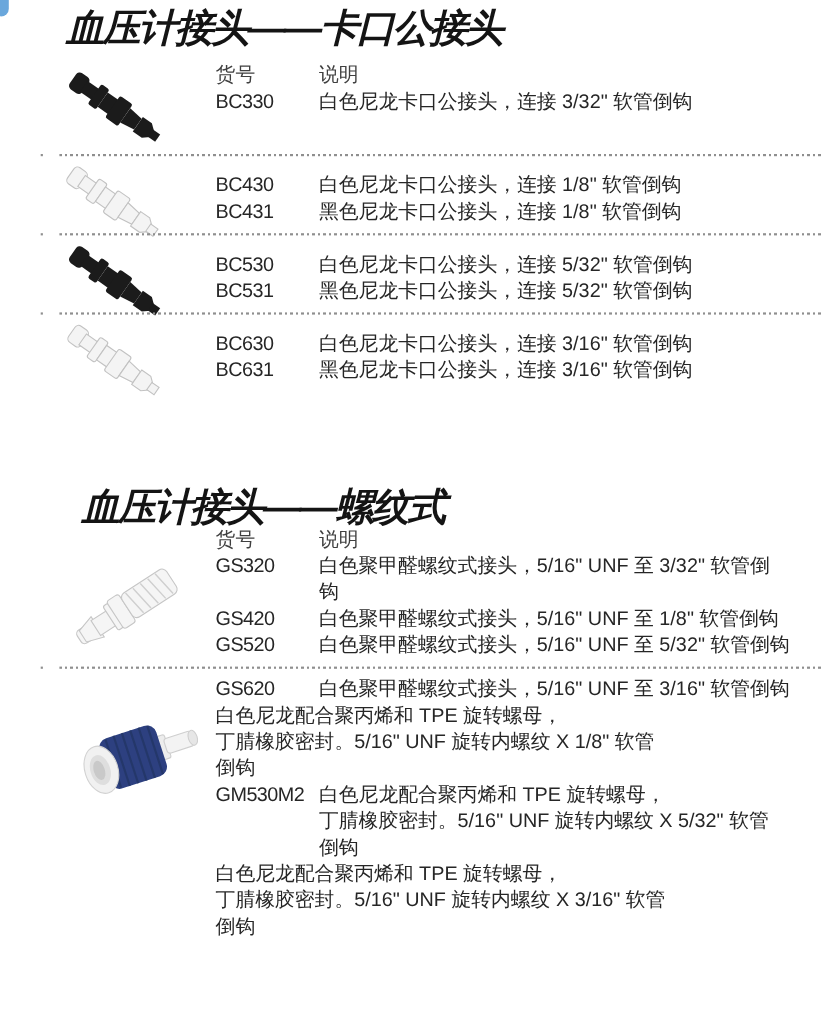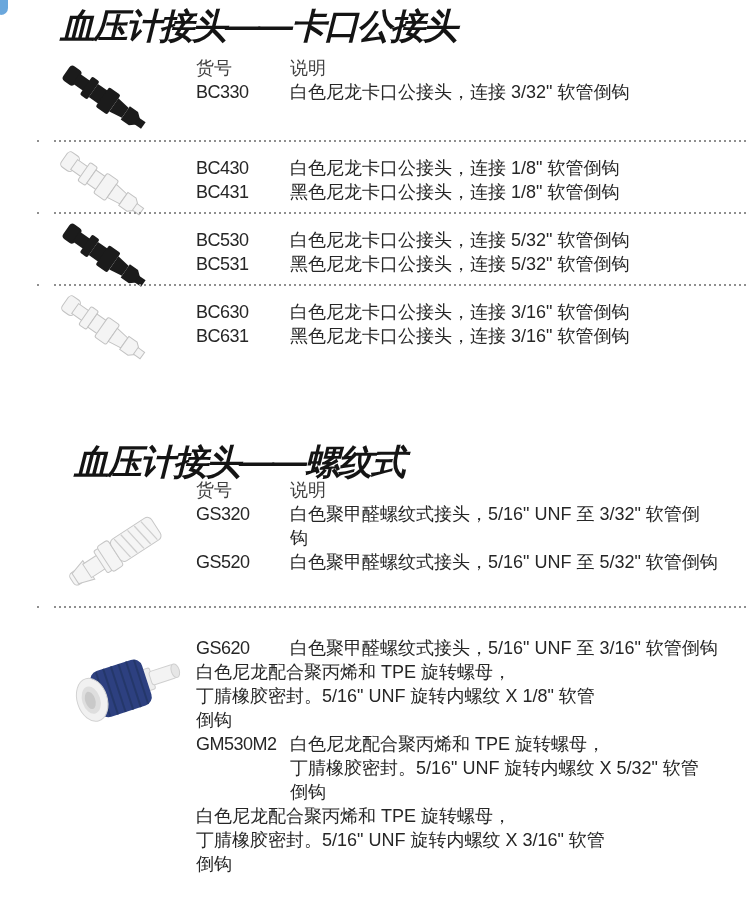--- a/index.html
+++ b/index.html
@@ -175,20 +175,26 @@
 <div class="tbl" style="top:478px;">
   <div class="hdr">
     <span>货号</span>
     <span>说明</span>
   </div>
   <div class="item">
     <span class="part">GS320</span>
     <div class="lines">
       <div>白色聚甲醛螺纹式接头，5/16" UNF 至 3/32" 软管倒</div>
       <div>钩</div>
+    </div>
+  </div>
+  <div class="item">
+    <span class="part">GS420</span>
+    <div class="lines">
+      <div>白色聚甲醛螺纹式接头，5/16" UNF 至 1/8" 软管倒钩</div>
     </div>
   </div>
   <div class="item">
     <span class="part">GS520</span>
     <div class="lines">
       <div>白色聚甲醛螺纹式接头，5/16" UNF 至 5/32" 软管倒钩</div>
     </div>
   </div>
 </div>
 
@@ -200,21 +206,21 @@
     <rect x="30" y="-7" width="26" height="14" rx="3" fill="#f3f3f3" stroke="#cfcfcf"></rect>
     <ellipse cx="56" cy="0" rx="4" ry="7" fill="#e6e6e6" stroke="#cfcfcf"></ellipse>
     <rect x="-28" y="-24" width="54" height="48" rx="9" fill="#2d4080"></rect>
     <path class="knurl" d="M-20,-23 L-20,23 M-12,-24 L-12,24 M-4,-24 L-4,24 M4,-24 L4,24 M12,-24 L12,24 M20,-23 L20,23"></path>
     <ellipse cx="-32" cy="2" rx="15" ry="22" fill="#f1f1f1" stroke="#d2d2d2"></ellipse>
     <ellipse cx="-33" cy="2" rx="9" ry="14" fill="#dedede"></ellipse>
     <ellipse cx="-34" cy="2" rx="5" ry="9" fill="#c9c9c9"></ellipse>
   </g>
 </svg>
 
-<div class="tbl" style="top:636px;">
+<div class="tbl" style="top:614px;">
   <div class="item">
     <span class="part">GS620</span>
     <div class="lines">
       <div>白色聚甲醛螺纹式接头，5/16" UNF 至 3/16" 软管倒钩</div>
     </div>
   </div>
   <div class="item">
     <div class="lines">
       <div>白色尼龙配合聚丙烯和 TPE 旋转螺母，</div>
       <div>丁腈橡胶密封。5/16" UNF 旋转内螺纹 X 1/8" 软管</div>

